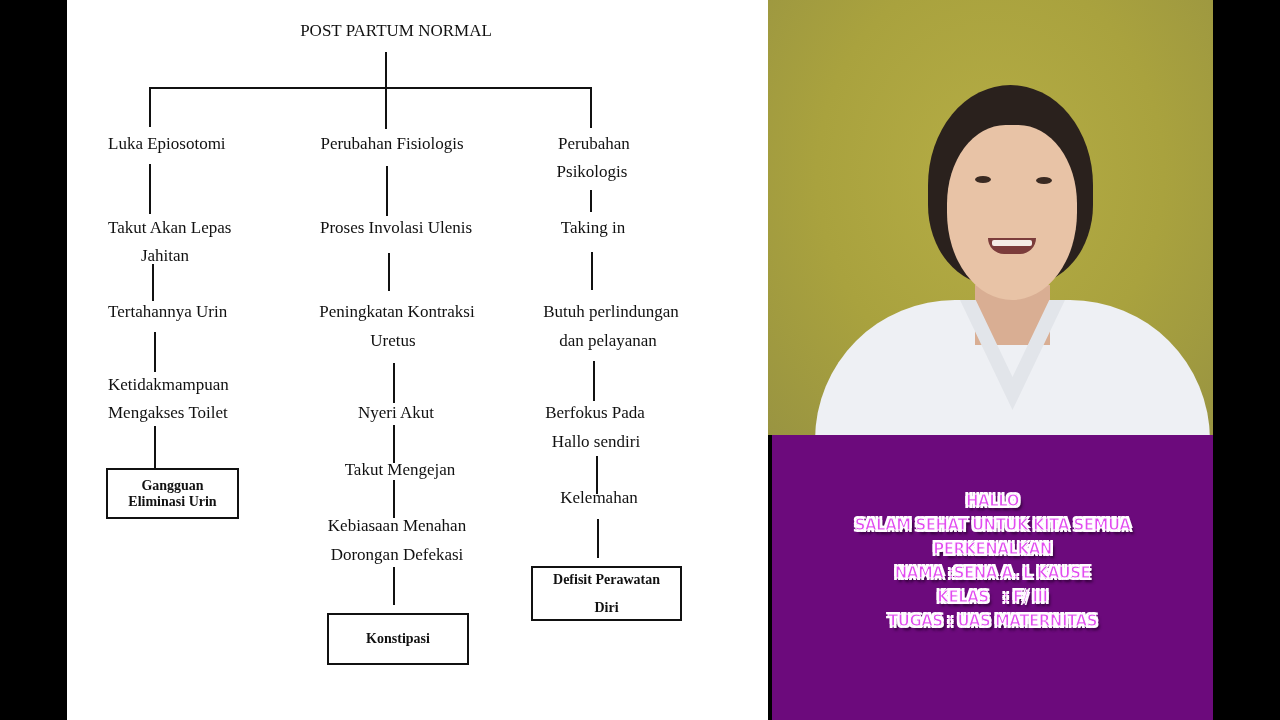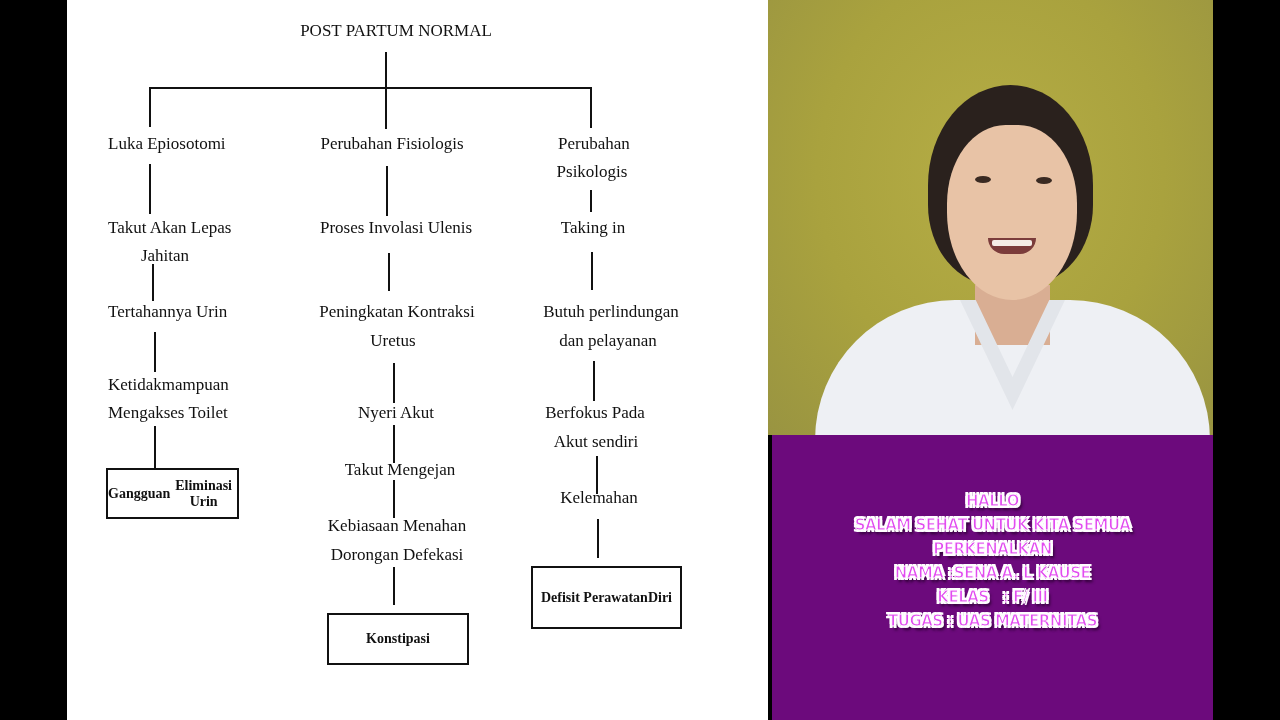--- a/index.html
+++ b/index.html
@@ -2,21 +2,21 @@
 <html><head>
 <meta charset="utf-8">
 <style>
   html, body { margin:0; padding:0; }
   body { width:1280px; height:720px; background:#000; position:relative; overflow:hidden; font-family:"Liberation Serif", serif; }
   .doc { position:absolute; left:67px; top:0; width:701px; height:720px; background:#fff; }
   .t { position:absolute; font-size:17px; color:#111; white-space:nowrap; line-height:28px; text-align:center; transform:translateX(-50%); }
   .t.left { transform:none; text-align:left; }
   .vl { position:absolute; width:2px; background:#111; }
   .hl { position:absolute; height:2px; background:#111; }
-  .box { position:absolute; border:2px solid #111; background:#fff; display:flex; align-items:center; justify-content:center; font-weight:bold; font-size:14px; color:#111; text-align:center; box-sizing:border-box; }
+  .box { position:absolute; border:2px solid #111; background:#fff; display:flex; flex-direction:column; align-items:center; justify-content:center; font-weight:bold; font-size:14px; color:#111; text-align:center; box-sizing:border-box; }
   .cam { position:absolute; left:768px; top:0; width:445px; height:435px; overflow:hidden;
          background: radial-gradient(ellipse at 50% 40%, #b5ad45 0%, #a9a23e 55%, #999441 100%); }
   .person-hair { position:absolute; left:928px; top:85px; width:165px; height:200px; border-radius:50% 50% 40% 40%; background:#2a211d; }
   .person-face { position:absolute; left:947px; top:125px; width:130px; height:175px; border-radius:45% 45% 50% 50%; background:#e8c3a6; }
   .person-eye { position:absolute; width:16px; height:7px; border-radius:50%; background:#3a2a22; }
   .person-mouth { position:absolute; left:988px; top:238px; width:48px; height:16px; border-radius:0 0 24px 24px; background:#7b3c3b; }
   .person-teeth { position:absolute; left:992px; top:240px; width:40px; height:6px; background:#f4ece6; border-radius:2px; }
   .person-neck { position:absolute; left:975px; top:285px; width:75px; height:60px; background:#d9ae93; }
   .person-shirt { position:absolute; left:815px; top:300px; width:395px; height:160px; border-radius:140px 140px 0 0; background:#eef0f4; }
   .person-collar { position:absolute; left:960px; top:300px; width:105px; height:110px; background:#e2e5ea; clip-path:polygon(0 0, 50% 100%, 100% 0, 85% 0, 50% 70%, 15% 0); }
@@ -72,25 +72,25 @@
 
 <div class="t" style="left:594px; top:130px;">Perubahan</div>
 <div class="t" style="left:592px; top:158px;">Psikologis</div>
 <div class="vl" style="left:590px; top:190px; height:22px;"></div>
 <div class="t" style="left:593px; top:214px;">Taking in</div>
 <div class="vl" style="left:591px; top:252px; height:38px;"></div>
 <div class="t" style="left:611px; top:298px;">Butuh perlindungan</div>
 <div class="t" style="left:608px; top:327px;">dan pelayanan</div>
 <div class="vl" style="left:593px; top:361px; height:40px;"></div>
 <div class="t" style="left:595px; top:399px;">Berfokus Pada</div>
-<div class="t" style="left:596px; top:428px;">Akut sendiri</div>
+<div class="t" style="left:596px; top:428px;">Hallo sendiri</div>
 <div class="vl" style="left:596px; top:456px; height:38px;"></div>
 <div class="t" style="left:599px; top:484px;">Kelemahan</div>
 <div class="vl" style="left:597px; top:519px; height:39px;"></div>
-<div class="box" style="left:531px; top:566px; width:151px; height:63px;">
+<div class="box" style="left:531px; top:566px; width:151px; height:55px;">
   <span style="line-height:28px;">Defisit Perawatan</span>
   <span style="line-height:28px;">Diri</span>
 </div>
 
 <div class="cam"></div>
 <div class="person-shirt"></div>
 <div class="person-neck"></div>
 <div class="person-collar"></div>
 <div class="person-hair"></div>
 <div class="person-face"></div>

